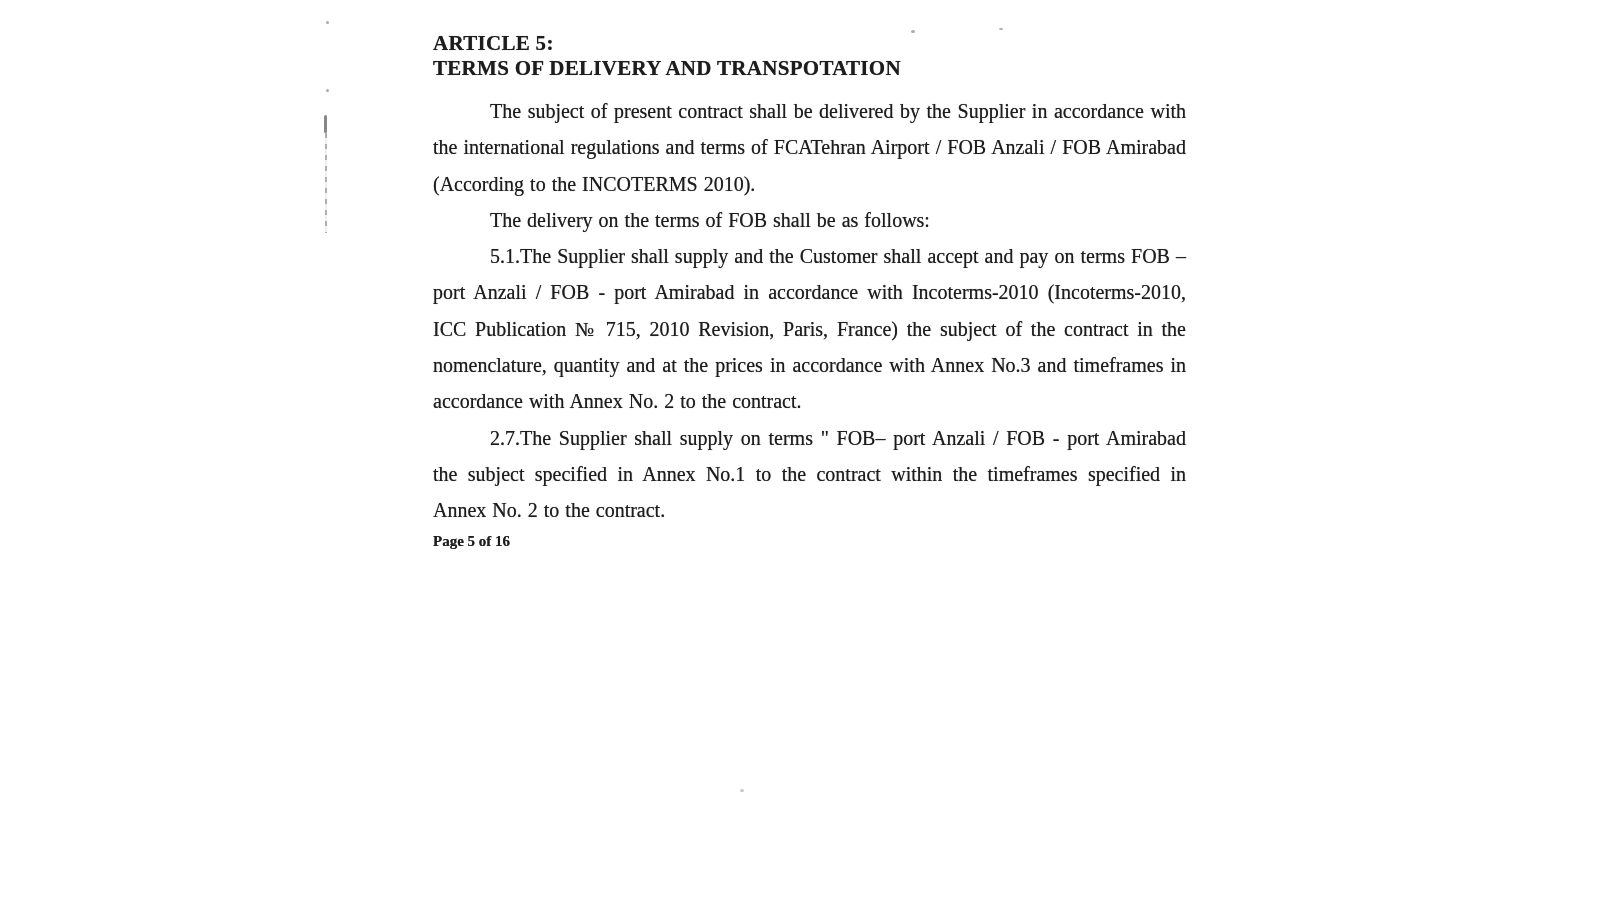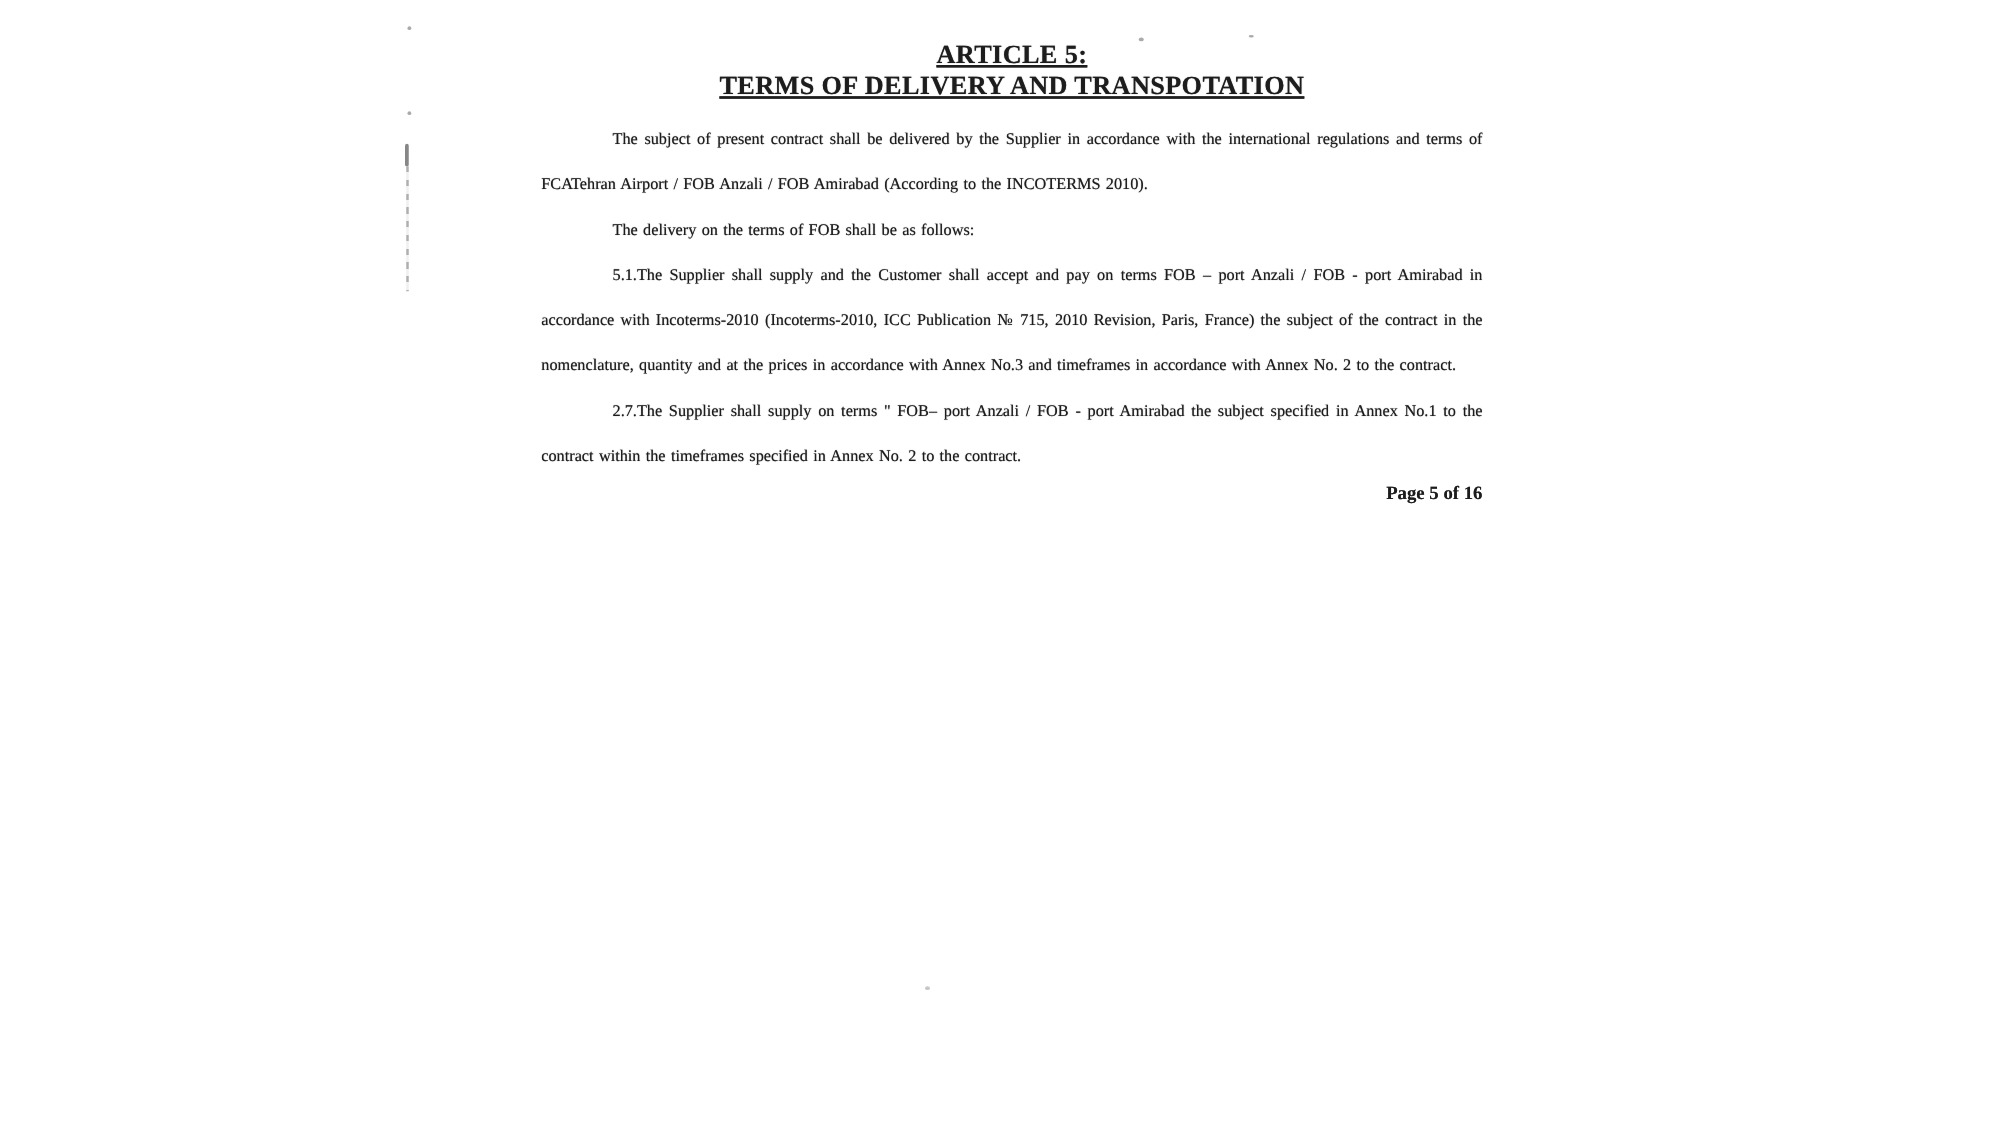--- a/index.html
+++ b/index.html
@@ -10,40 +10,38 @@
     font-family: "Liberation Serif", serif;
     color: #1d1d1d;
   }
   .page {
     position: absolute;
     left: 433px;
     top: 31px;
     width: 753px;
   }
   .title-block {
-    text-align: center;
     font-weight: bold;
     font-size: 21px;
     line-height: 25px;
     letter-spacing: 0.3px;
     margin-bottom: 12px;
     text-shadow: 0 0 0.7px rgba(25,25,25,0.75);
-    text-decoration: underline;
   }
   .body-text p {
-    font-size: 13px;
+    font-size: 20px;
     line-height: 36.3px;
     text-align: justify;
     text-indent: 57px;
     margin: 0;
     text-shadow: 0 0 0.7px rgba(25,25,25,0.7);
     word-spacing: 1px;
   }
   .footer {
-    text-align: right;
+    text-align: left;
     font-size: 15px;
     font-weight: bold;
     line-height: 20px;
     margin-top: 2px;
     text-shadow: 0 0 0.5px rgba(25,25,25,0.7);
   }
   
   .artifact { position: absolute; pointer-events: none; }
   .speck { background: rgba(100,100,100,0.55); border-radius: 50%; }
   .vline-blob {

